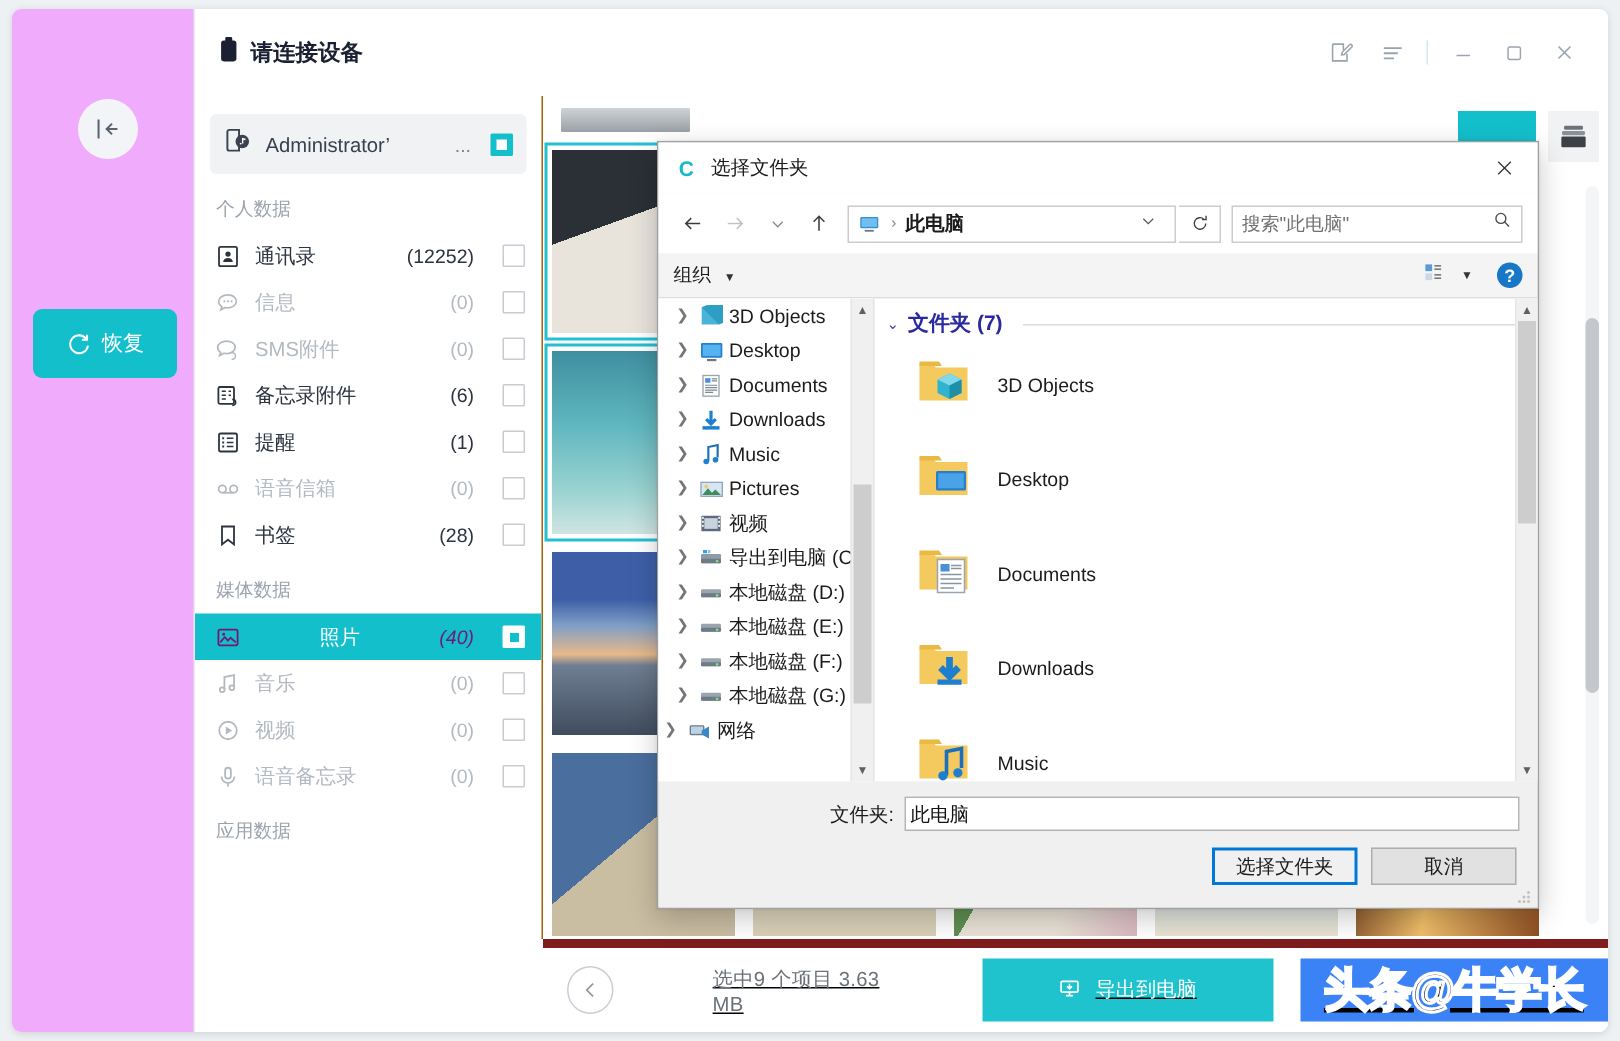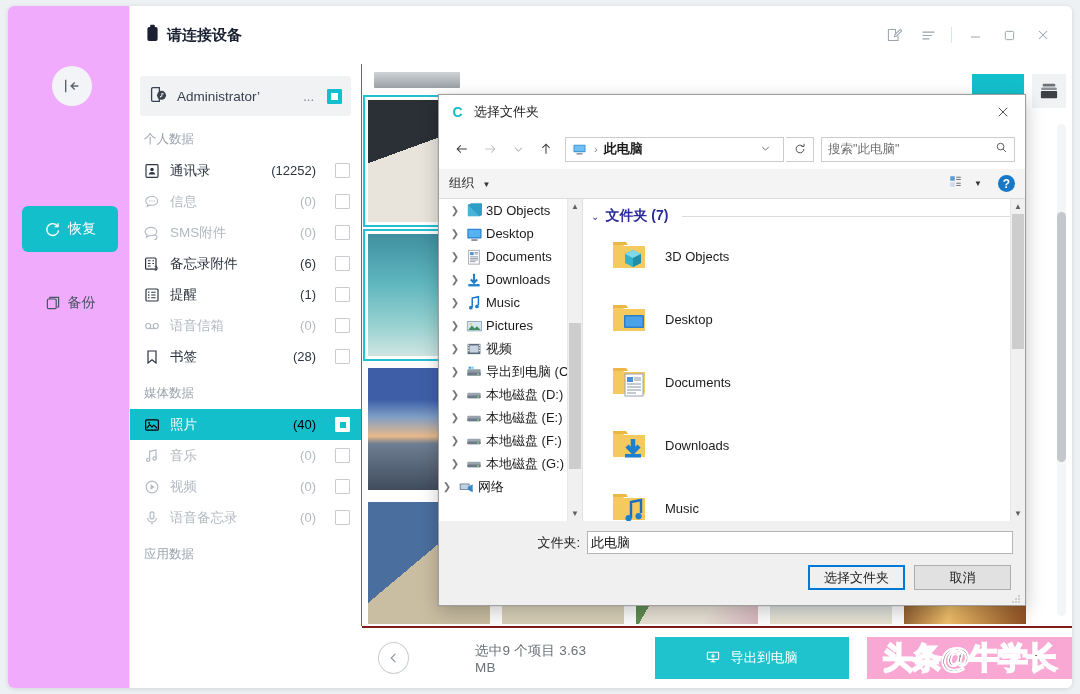--- a/index.html
+++ b/index.html
@@ -70,22 +70,22 @@
   .grp-label{ font-size:12.5px; color:#9ba3ad; padding:13px 0 7px 14px; }
   .row{
     height:31px; display:flex; align-items:center; padding:0 11px 0 14px;
     gap:10px; cursor:pointer; font-size:13.5px; color:#2d3440;
   }
   .row .ic{ width:16px; display:flex; justify-content:center; color:#2d3440; }
   .row .nm{ flex:1; }
   .row .ct{ color:#2d3440; font-size:13px; margin-right:9px; }
   .row.dim{ color:#b3b9c1; }
   .row.dim .ic, .row.dim .ct{ color:#b3b9c1; }
-  .row.sel{ background:#14bfcc; color:#fff; }
-  .row.sel .ic, .row.sel .ct{ color:#000000; }
+  .row.sel{ background:#14bfcc; color:#fff;text-align:center; }
+  .row.sel .ic, .row.sel .ct{ color:#701a75;font-style:italic; }
 
   
   .grid-area{
     position:absolute; left:354px; top:58px; right:0; bottom:62px;
     background:#fff; overflow:hidden;
   }
   .topstrip{ position:absolute; left:12px; top:8px; width:86px; height:16px;
     background:linear-gradient(180deg,#cfd3d6,#9aa0a5); border-radius:1px;}
   .thumbs{ position:absolute; left:6px; top:36px; right:26px; }
   .trow{ display:flex; gap:12px; margin-bottom:12px; }
@@ -119,30 +119,30 @@
   
   .topteal{ position:absolute; right:48px; top:10px; width:52px; height:26px;
     background:#14bfcc; }
   .devbtn{ position:absolute; right:6px; top:10px; width:34px; height:34px;
     background:#f0f2f4; display:flex; align-items:center; justify-content:center;
     cursor:pointer;}
 
   
   .bottombar{
     position:absolute; left:354px; right:0; bottom:0; height:62px; background:#fff;
-    border-top:2px solid #7f1d1d; display:flex; align-items:center; padding:0 0 0 16px;
+    border-top:6px solid #7f1d1d; display:flex; align-items:center; padding:0 0 0 16px;text-decoration:underline;
   }
   .backbtn{ width:32px; height:32px; border:1px solid #c9ced4; border-radius:50%;
     display:flex; align-items:center; justify-content:center; color:#8d949c;
     cursor:pointer; }
   .selinfo{ margin-left:66px; font-size:13.5px; color:#6b7179; letter-spacing:.2px;}
   .expbtn{ margin-left:48px; width:200px; height:42px; background:#1ec3cd;
     color:#fff; font-size:13.5px; display:flex; align-items:center;
     justify-content:center; gap:9px; cursor:pointer; }
-  .wmark{ margin-left:18px; width:212px; height:42px; background:#f9a8d4;
+  .wmark{ margin-left:18px; width:212px; height:42px; background:#3b82f6;
     position:relative; display:flex; align-items:center; justify-content:center;
     overflow:hidden;}
   .wmark span{ font-size:30px; font-weight:700; color:#111;
     -webkit-text-stroke:2px #fff; letter-spacing:-1px; white-space:nowrap;}
 
   
   .bl-filler{ position:absolute; left:122px; right:0; bottom:0; height:62px;
     background:#fff; }
 
   
@@ -215,21 +215,21 @@
   .fitem{ height:63px; display:flex; align-items:center; padding-left:28px;
     gap:18px; cursor:pointer; }
   .fname{ font-size:13px; color:#1b1b1b; }
   .lscroll{ position:absolute; right:0; top:0; bottom:0; width:15px;
     background:#f0f0f0; border-left:1px solid #e6e6e6;}
   .lsb-thumb{ position:absolute; left:1px; right:1px; top:15px; height:135px;
     background:#cdcdcd; }
 
   .dlg-foot{ position:absolute; left:0; right:0; bottom:0; height:84px;
     background:#f0f0f0; }
-  .fnrow{ display:flex; align-items:center; padding:10px 12px 0 0; }
+  .fnrow{ display:flex; align-items:center; padding:10px 12px 0 16px; }
   .fnlabel{ width:148px; text-align:right; font-size:13px; color:#1b1b1b;
     padding-right:7px; }
   .fninput{ flex:1; height:23px; border:1px solid #b4b4b4; background:#fff;
     font-size:13px; color:#111; display:flex; align-items:center; padding:0 3px;
     cursor:text;}
   .btnrow{ display:flex; justify-content:flex-end; gap:9px; padding:11px 14px 0 0;}
   .wbtn{ width:97px; height:25px; border:1px solid #adadad; background:#e1e1e1;
     font-size:13px; color:#1b1b1b; display:flex; align-items:center;
     justify-content:center; cursor:pointer; }
   .wbtn.primary{ background:#f0f0f0; border:2px solid #0078d7; }
@@ -250,29 +250,20 @@
     </div>
     <div class="rail-nav">
       <div class="rail-item active">
         <span class="ricon">
           <svg width="17" height="17" viewBox="0 0 20 20" fill="none" stroke="#fff" stroke-width="1.6">
             <path d="M16 6a7 7 0 1 0 1.2 5"></path>
                 <path d="M16.5 2.5V6.5H12.5"></path>
           </svg>
         </span>
         <span>恢复</span>
-      </div>
-      <div class="rail-item">
-        <span class="ricon">
-          <svg width="16" height="16" viewBox="0 0 20 20" fill="none" stroke="#4b5563" stroke-width="1.5">
-            <rect x="3" y="5" width="11" height="12" rx="1.5"></rect>
-                <path d="M6 5V3h11v12h-2"></path>
-          </svg>
-        </span>
-        <span>备份</span>
       </div>
     </div>
   </div>
 
   <div class="titlebar">
     <div class="dev-title">
       <span>
         <svg width="13" height="19" viewBox="0 0 14 20">
           <rect x="1.5" y="3" width="11" height="15" rx="2" fill="#1b2133"></rect>
           <rect x="4.5" y="0.5" width="5" height="3.4" rx="1" fill="#1b2133"></rect>

